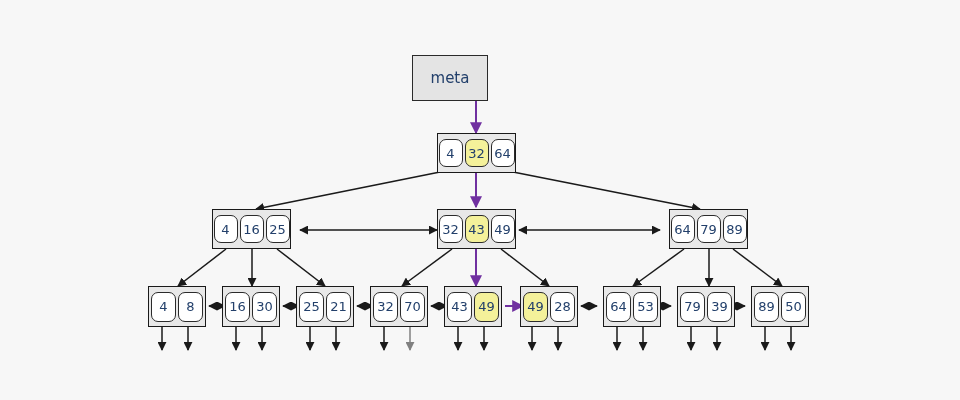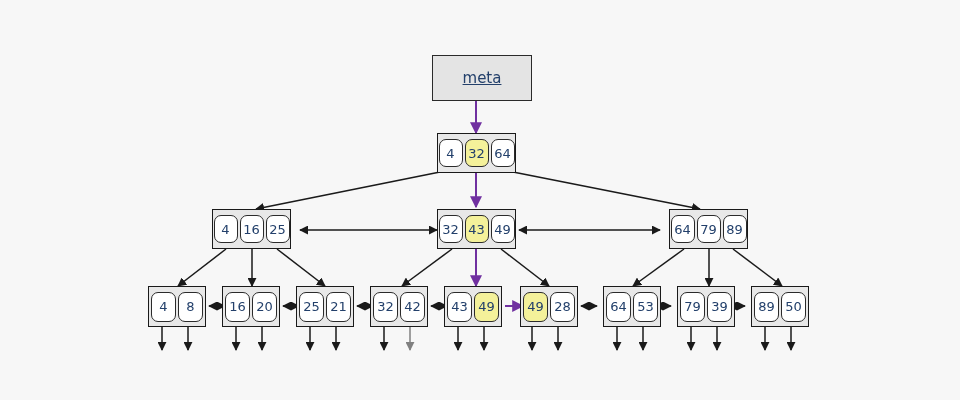--- a/index.html
+++ b/index.html
@@ -150,21 +150,21 @@
       <path d="M 558 306 L 558 350" marker-end="url(#ah)"></path>
       <path d="M 617 306 L 617 350" marker-end="url(#ah)"></path>
       <path d="M 643 306 L 643 350" marker-end="url(#ah)"></path>
       <path d="M 691 306 L 691 350" marker-end="url(#ah)"></path>
       <path d="M 717 306 L 717 350" marker-end="url(#ah)"></path>
       <path d="M 765 306 L 765 350" marker-end="url(#ah)"></path>
       <path d="M 791 306 L 791 350" marker-end="url(#ah)"></path>
     </g>
   </svg>
 
-  <div class="node node-meta" style="left:432px; top:55px; width:100px; height:46px;text-decoration:underline;">
+  <div class="node node-meta" style="left:412px; top:55px; width:76px; height:46px;">
     <span>meta</span>
   </div>
 
   <div class="node root" style="left:437px; top:133px; width:79px; height:40px;">
     <div class="cells">
       <div class="cell">4</div>
       <div class="cell hl">32</div>
       <div class="cell">64</div>
     </div>
   </div>
@@ -196,35 +196,35 @@
   <div class="node leaf" style="left:148px; top:286px; width:58px; height:41px;">
     <div class="cells">
       <div class="cell">4</div>
       <div class="cell">8</div>
     </div>
   </div>
 
   <div class="node leaf" style="left:222px; top:286px; width:58px; height:41px;">
     <div class="cells">
       <div class="cell">16</div>
-      <div class="cell">20</div>
+      <div class="cell">30</div>
     </div>
   </div>
 
   <div class="node leaf" style="left:296px; top:286px; width:58px; height:41px;">
     <div class="cells">
       <div class="cell">25</div>
       <div class="cell">21</div>
     </div>
   </div>
 
   <div class="node leaf" style="left:370px; top:286px; width:58px; height:41px;">
     <div class="cells">
       <div class="cell">32</div>
-      <div class="cell">42</div>
+      <div class="cell">70</div>
     </div>
   </div>
 
   <div class="node leaf" style="left:444px; top:286px; width:58px; height:41px;">
     <div class="cells">
       <div class="cell">43</div>
       <div class="cell hl">49</div>
     </div>
   </div>
 

